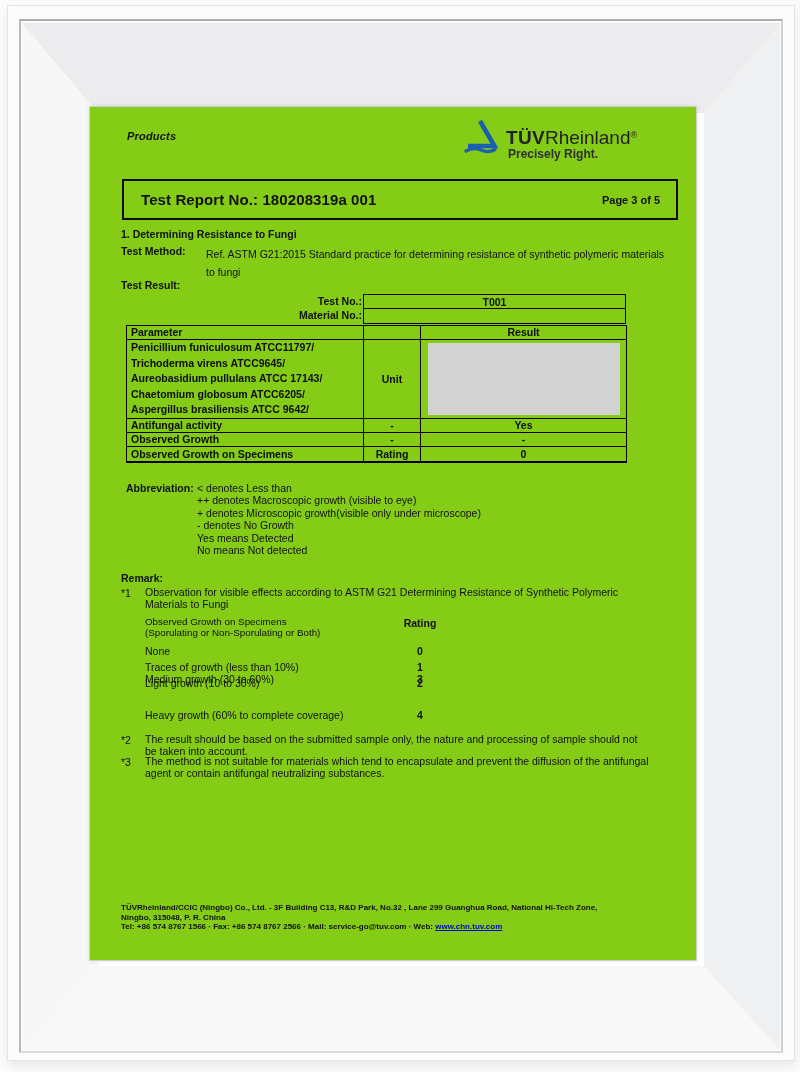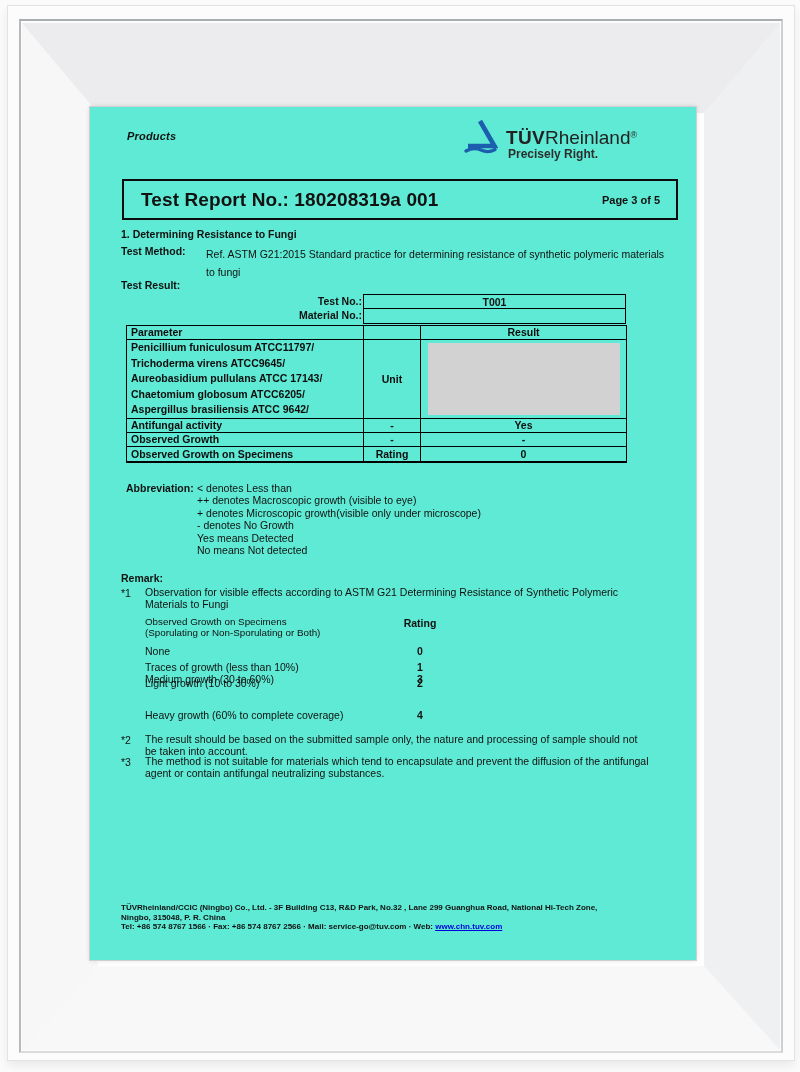--- a/index.html
+++ b/index.html
@@ -24,41 +24,41 @@
     position:absolute;left:14px;top:17px;width:758px;height:1027px;
     box-sizing:border-box;
     border-style:solid;
     border-width:90px 76px 84px 76px;
     border-color:#ececee #eff0f1 #f8f8f8 #f7f7f8;
     background:#ffffff;
   }
   
   .page{
     position:absolute;left:90px;top:107px;width:606px;height:853px;
-    background:#5eead4;outline:1px solid #ccd0d2;
+    background:#84cc16;outline:1px solid #ccd0d2;
     box-shadow:0 0 5px rgba(0,0,0,.16);
     font-size:10.5px;line-height:12px;
   }
   .abs{position:absolute;}
   .c{text-align:center;}
   
   .products{left:37px;top:23px;font-size:11px;font-weight:bold;font-style:italic;letter-spacing:.2px;}
   .logo{left:370px;top:8px;width:230px;height:52px;}
   .logo-tri{position:absolute;left:2px;top:3px;}
   .logo-text{position:absolute;left:46px;top:10px;font-size:19px;line-height:20px;color:#222;white-space:nowrap;}
   .logo-text .tuv{font-weight:bold;letter-spacing:.3px;}
   .logo-text sup{font-size:9px;vertical-align:6px;}
   .logo-tag{position:absolute;left:48px;top:33px;font-size:12px;font-weight:600;color:#2e2e2e;text-align:center;}
   
   .title-box{
     left:32px;top:72px;width:519px;height:37px;border:2px solid #0c0c0c;
     display:flex;align-items:center;justify-content:space-between;
     padding:0 16px 0 17px;
   }
-  .title-box .title{font-size:19px;font-weight:bold;letter-spacing:.1px;}
+  .title-box .title{font-size:15px;font-weight:bold;letter-spacing:.1px;}
   .title-box .pageind{font-size:11px;font-weight:bold;}
   
   .h1{left:31px;top:121px;font-weight:bold;}
   .tm-label{left:31px;top:138px;font-weight:bold;}
   .tm-text{left:88px;top:138px;width:462px;line-height:18px;margin-left:28px;}
   .tr-label{left:31px;top:172px;font-weight:bold;}
   
   .tm-rows-labels{left:90px;top:187px;width:182px;text-align:right;font-weight:bold;line-height:14px;}
   .tm-rows-box{
     left:273px;top:187px;width:261px;height:28px;border:1px solid #000;

